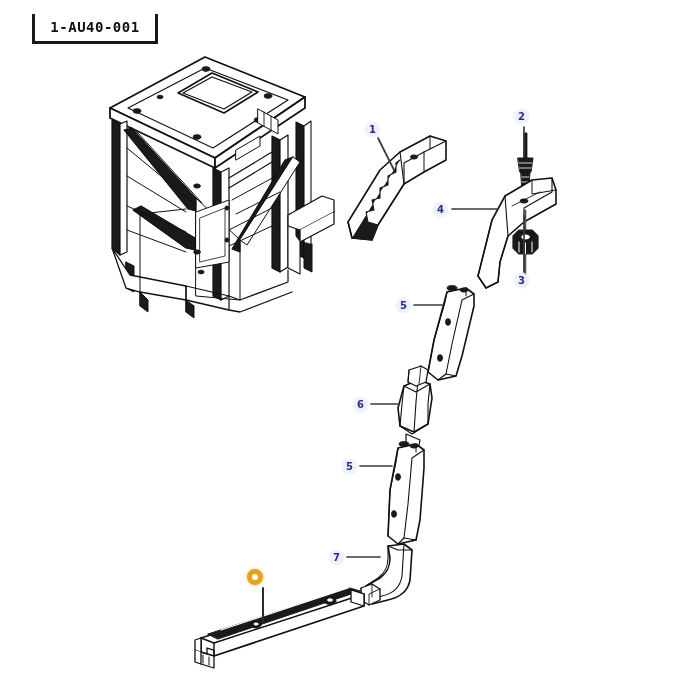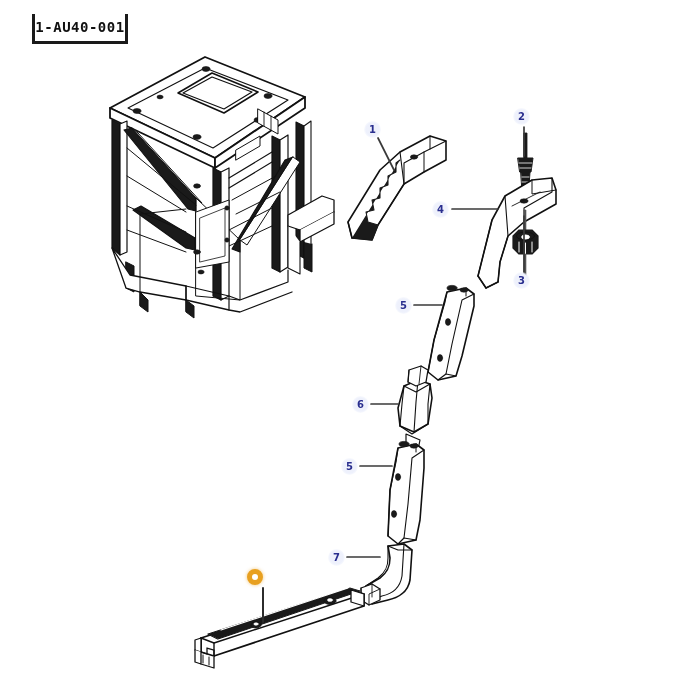--- a/index.html
+++ b/index.html
@@ -26,21 +26,21 @@
     position: absolute;
     left: 0; top: 0;
     width: 700px;
     height: 700px;
     display: block;
   }
   .ref-box {
     position: absolute;
     left: 32px;
     top: 14px;
-    width: 96px;
+    width: 126px;
     height: 30px;
     box-sizing: border-box;
     border-left: 3px solid #1a1a1a;
     border-right: 3px solid #1a1a1a;
     border-bottom: 3px solid #1a1a1a;
     border-top: 0;
     display: flex;
     align-items: center;
     justify-content: center;
     background: #ffffff;

